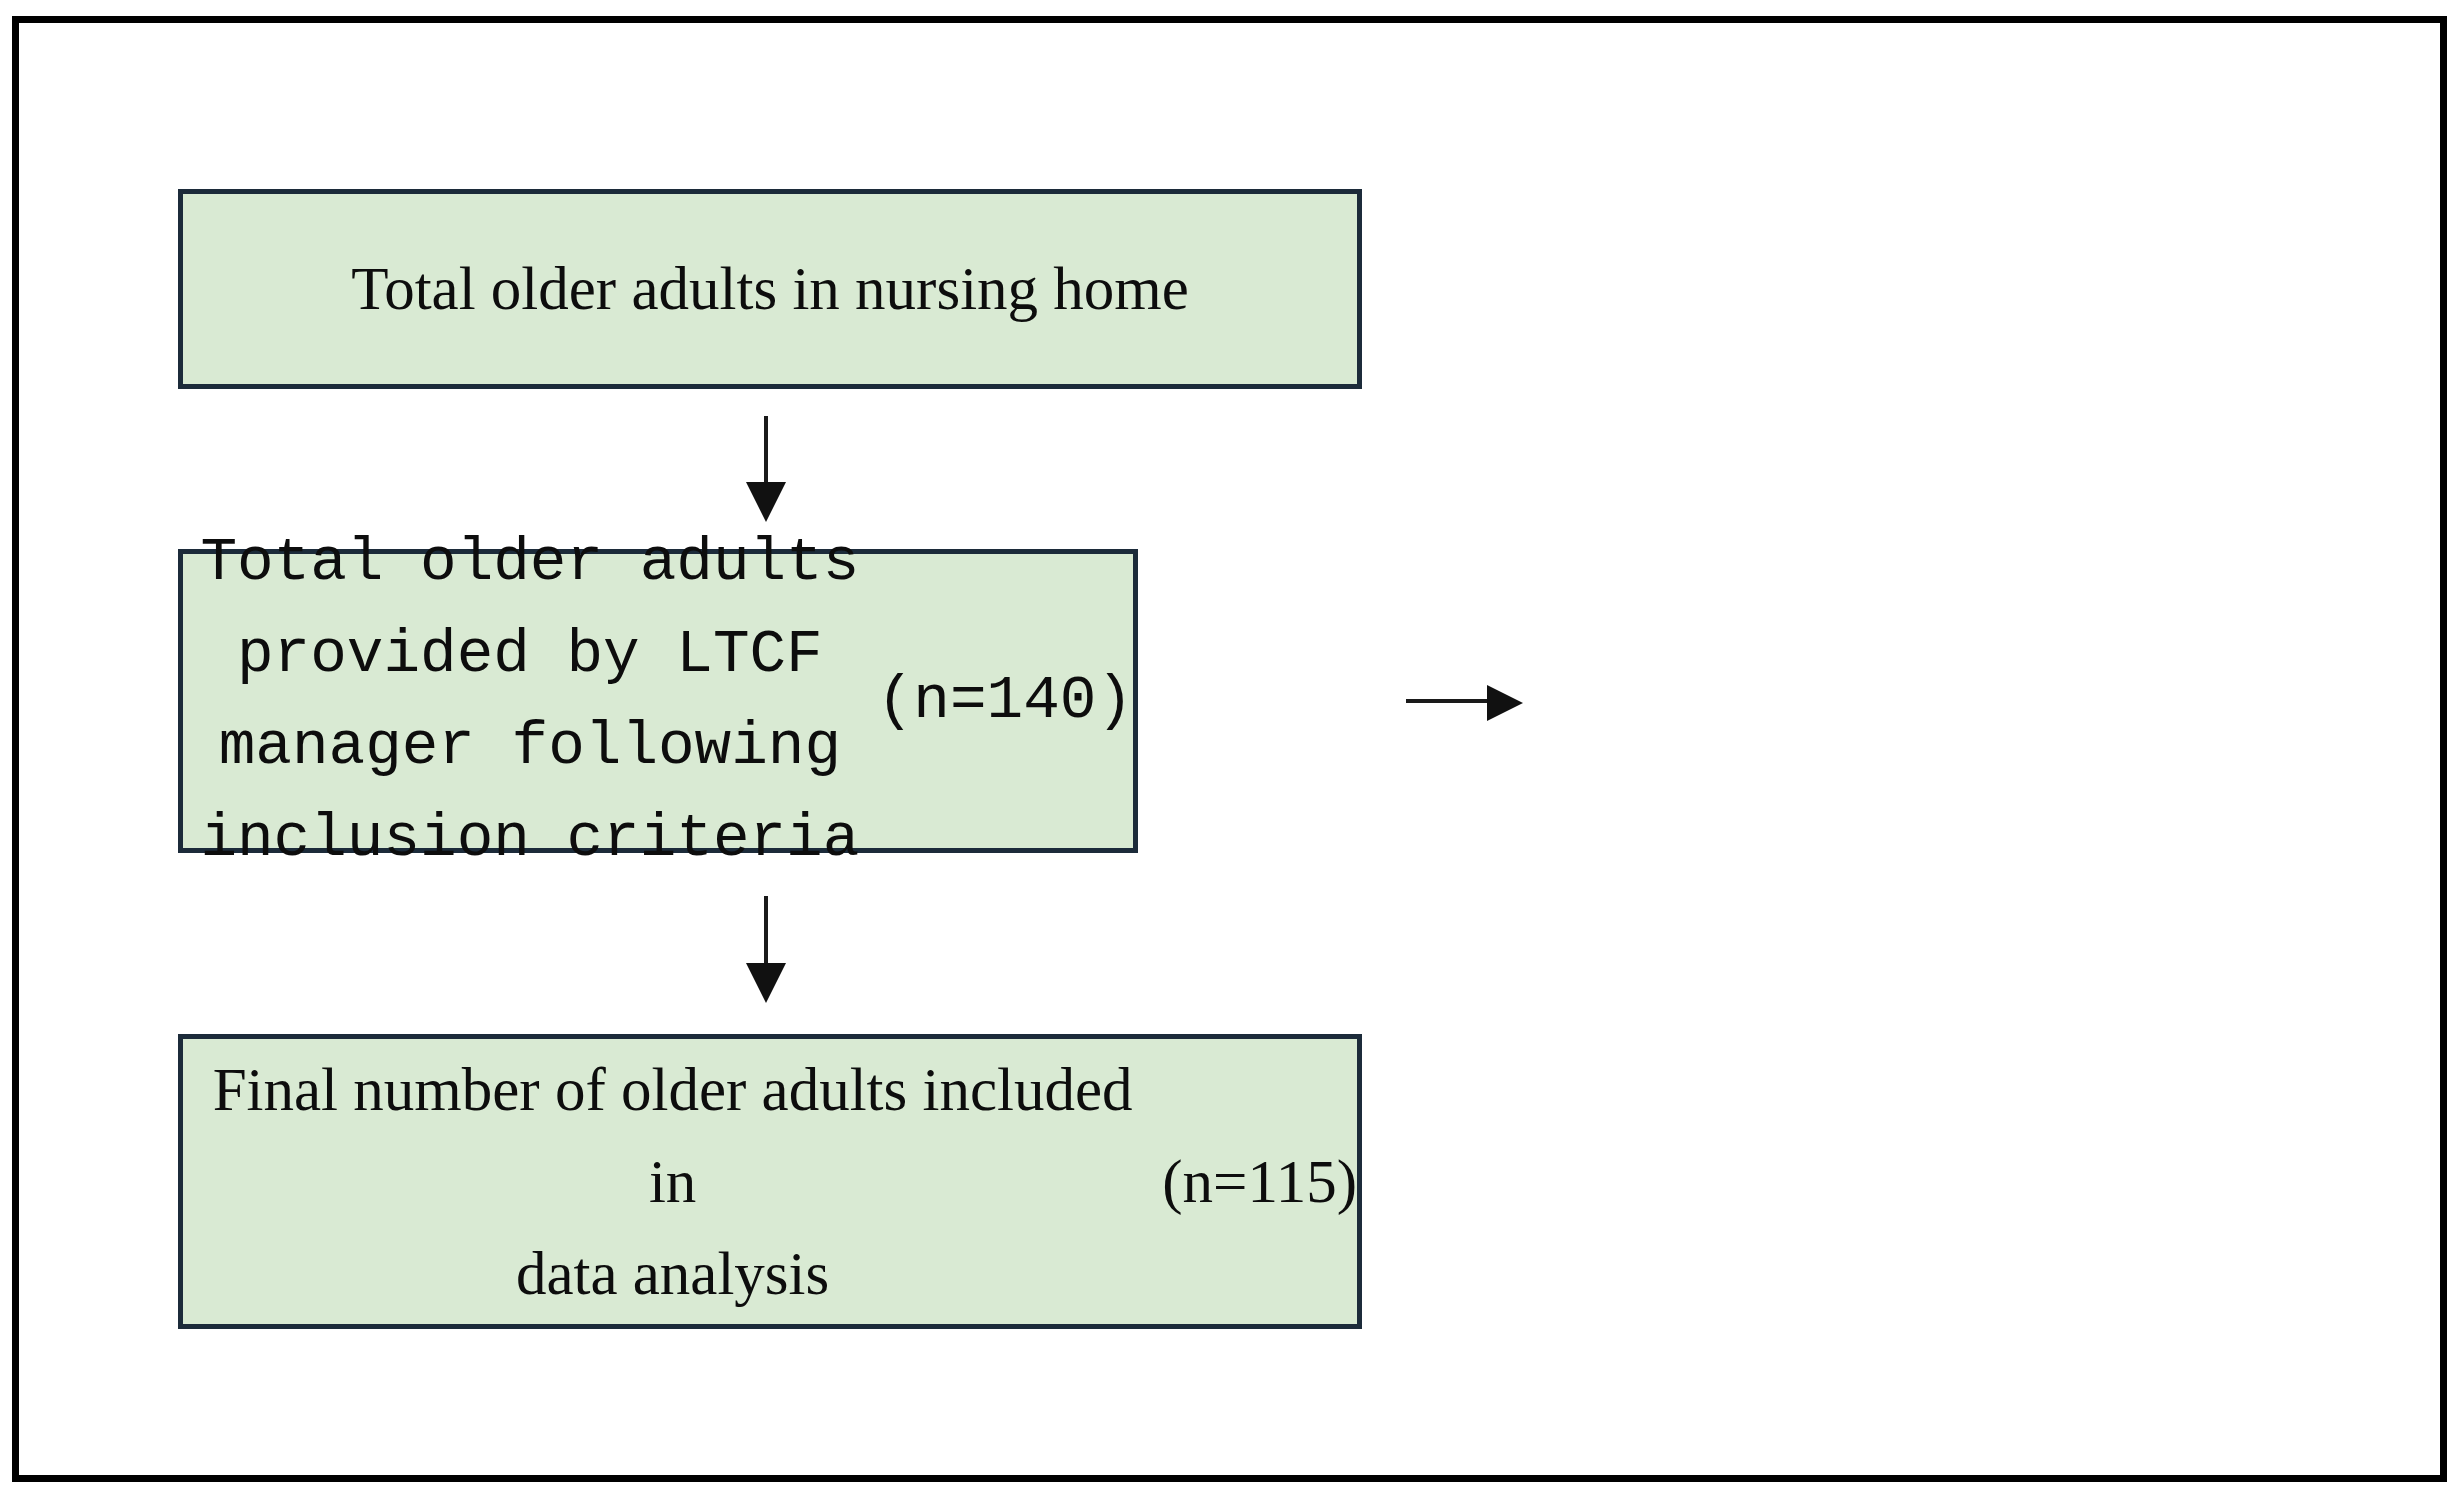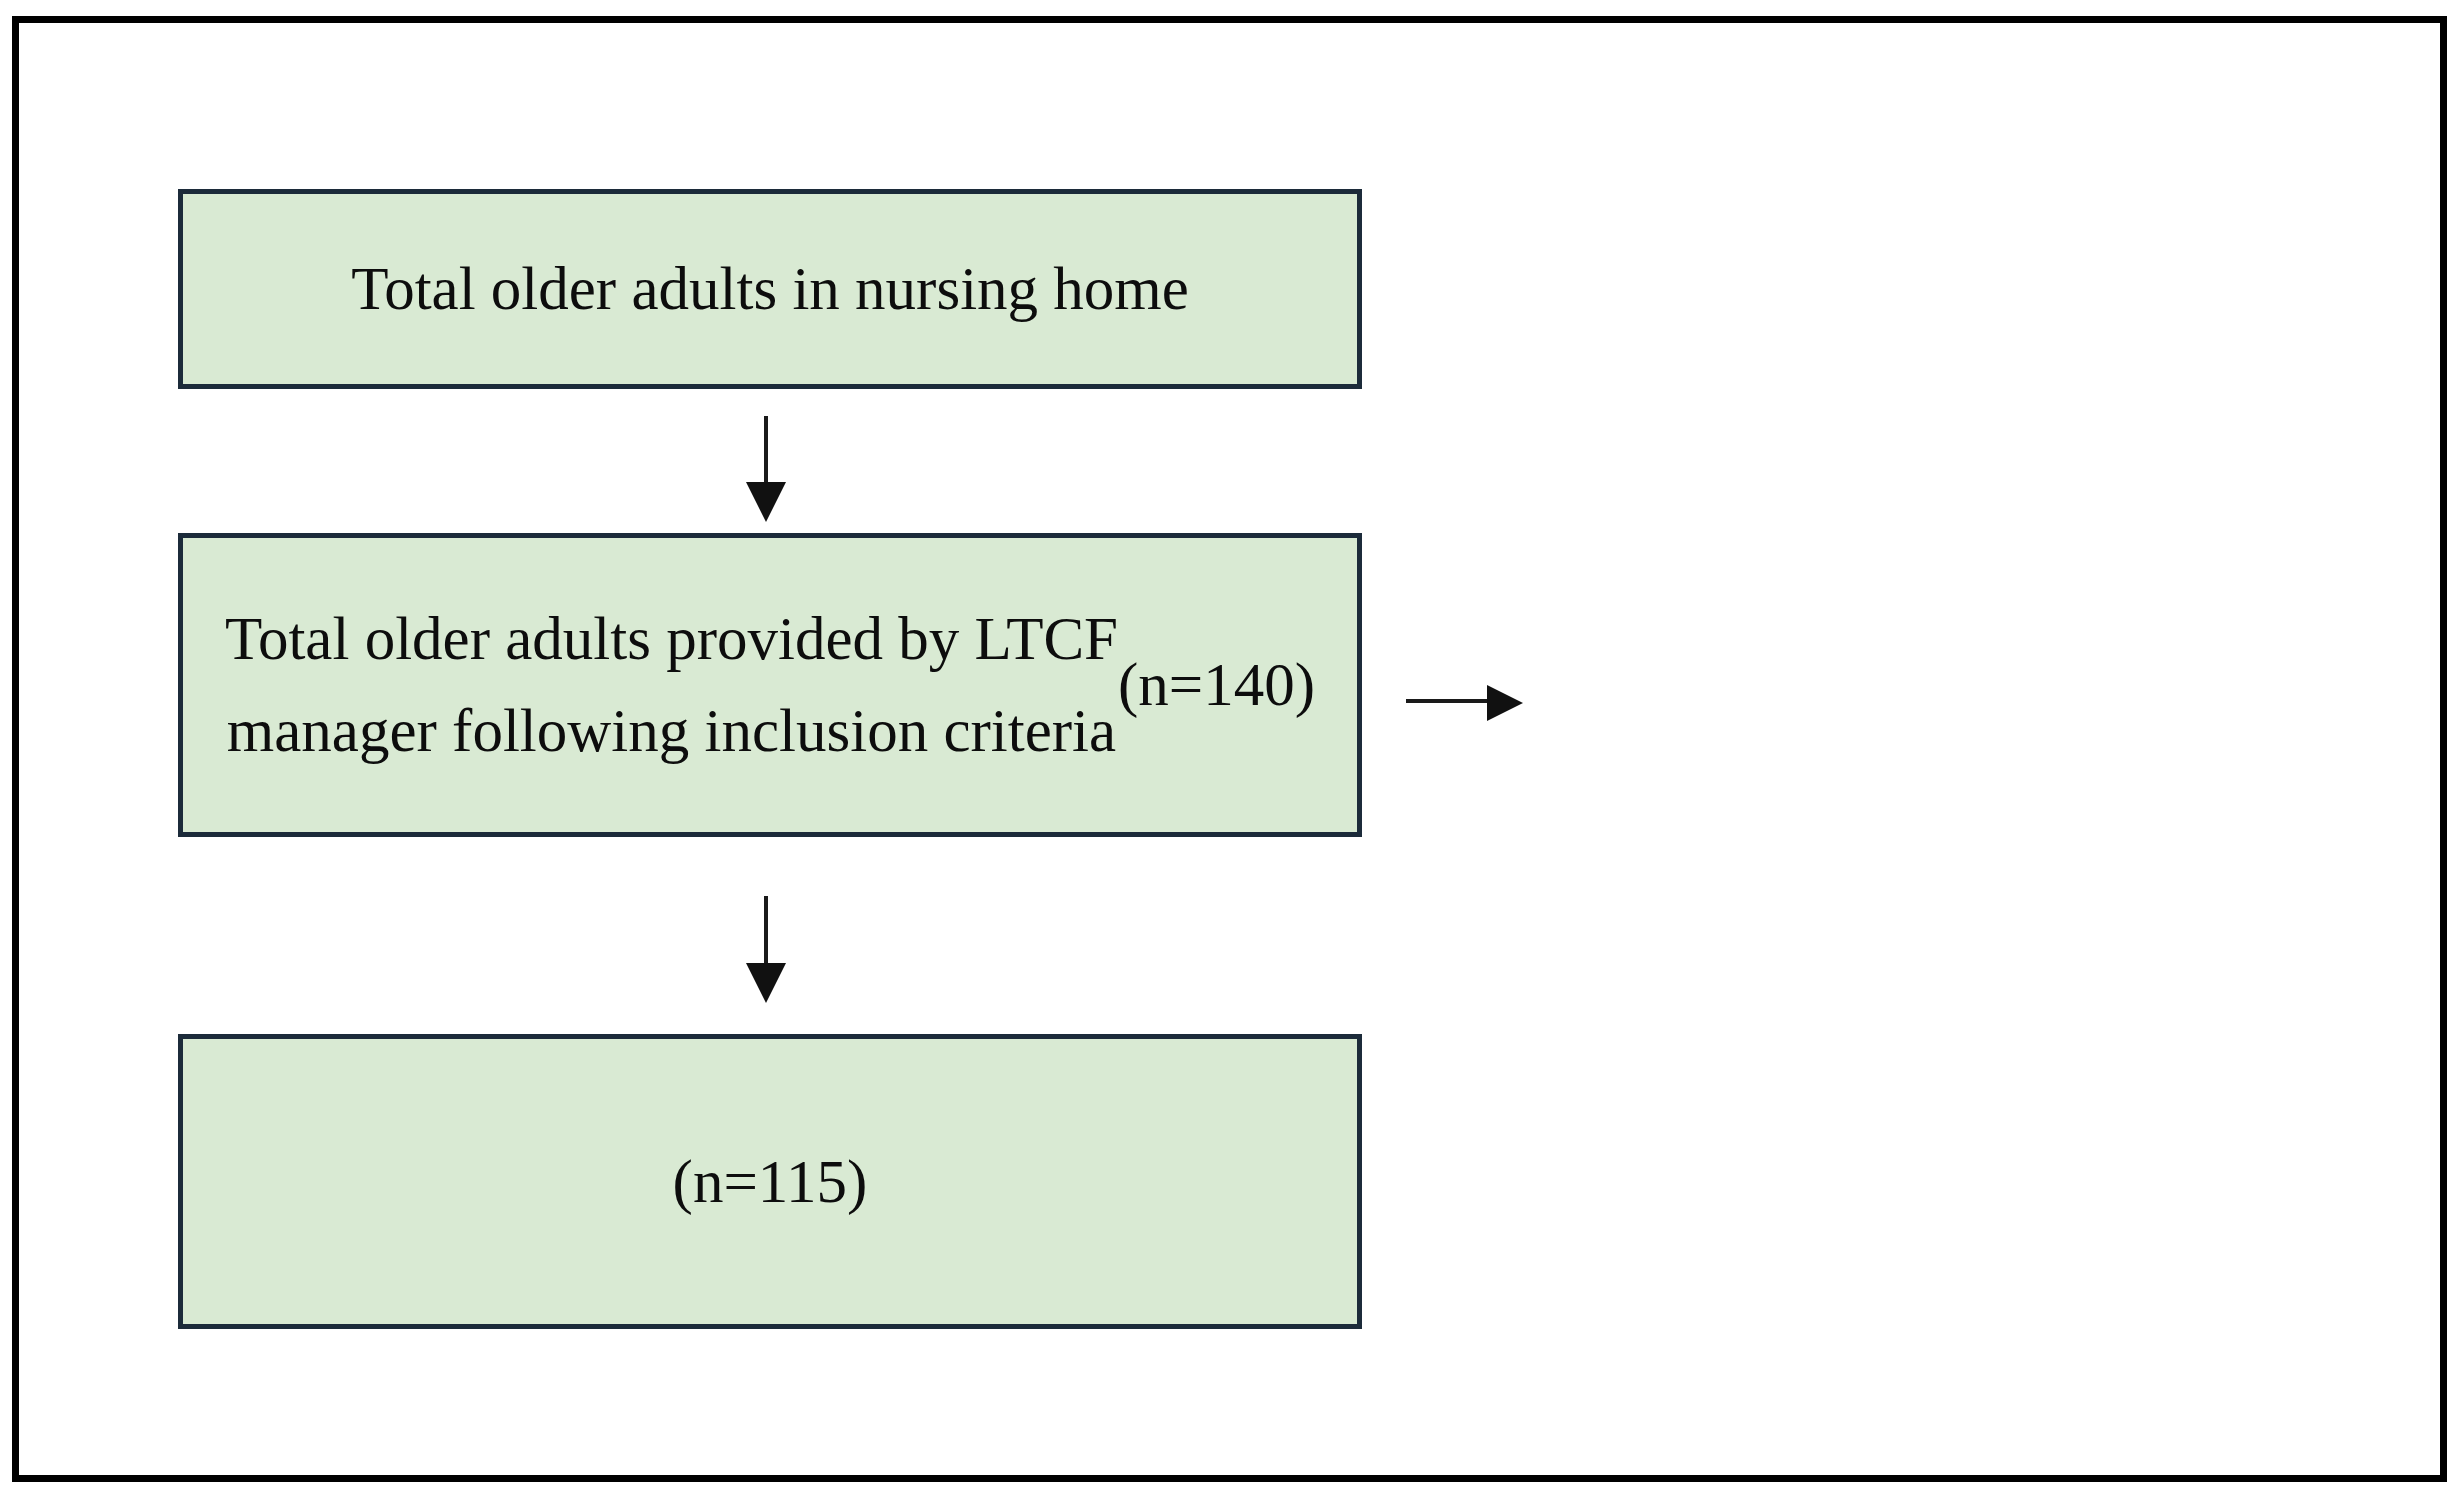--- a/index.html
+++ b/index.html
@@ -31,21 +31,21 @@
     text-align: center;
   }
   .green { background: #d9ead3; }
   .pink  { background: #fcebe9; }
   .box-text {
     white-space: pre-line;
     font-size: 61px;
     line-height: 92px;
   }
   #box-total    { left: 178px;  top: 189px;  width: 1184px; height: 200px; }
-  #box-provided { left: 178px;  top: 533px;  width: 1184px; height: 304px; }
+  #box-provided { left: 178px;  top: 549px;  width: 960px; height: 304px; font-family: Liberation Mono, monospace; }
   #box-excluded { left: 1568px; top: 567px;  width: 782px;  height: 286px; }
   #box-final    { left: 178px;  top: 1034px; width: 1184px; height: 295px; }
 
   .shaft-v {
     position: absolute;
     width: 3.5px;
     background: #1a1a1a;
   }
   .shaft-h {
     position: absolute;
@@ -85,20 +85,22 @@
   </div>
 
   <div class="box green" id="box-provided">
     <div class="box-text">Total older adults provided by LTCF
 manager following inclusion criteria</div>
     <div class="box-text">(n=140)</div>
   </div>
 
 
   <div class="box green" id="box-final">
+    <div class="box-text">Final number of older adults included in
+data analysis</div>
     <div class="box-text">(n=115)</div>
   </div>
 
   <div>
     <div class="shaft-v" id="arrow1-shaft"></div>
     <div class="head-down" id="arrow1-head"></div>
   </div>
 
   <div>
     <div class="shaft-v" id="arrow2-shaft"></div>

